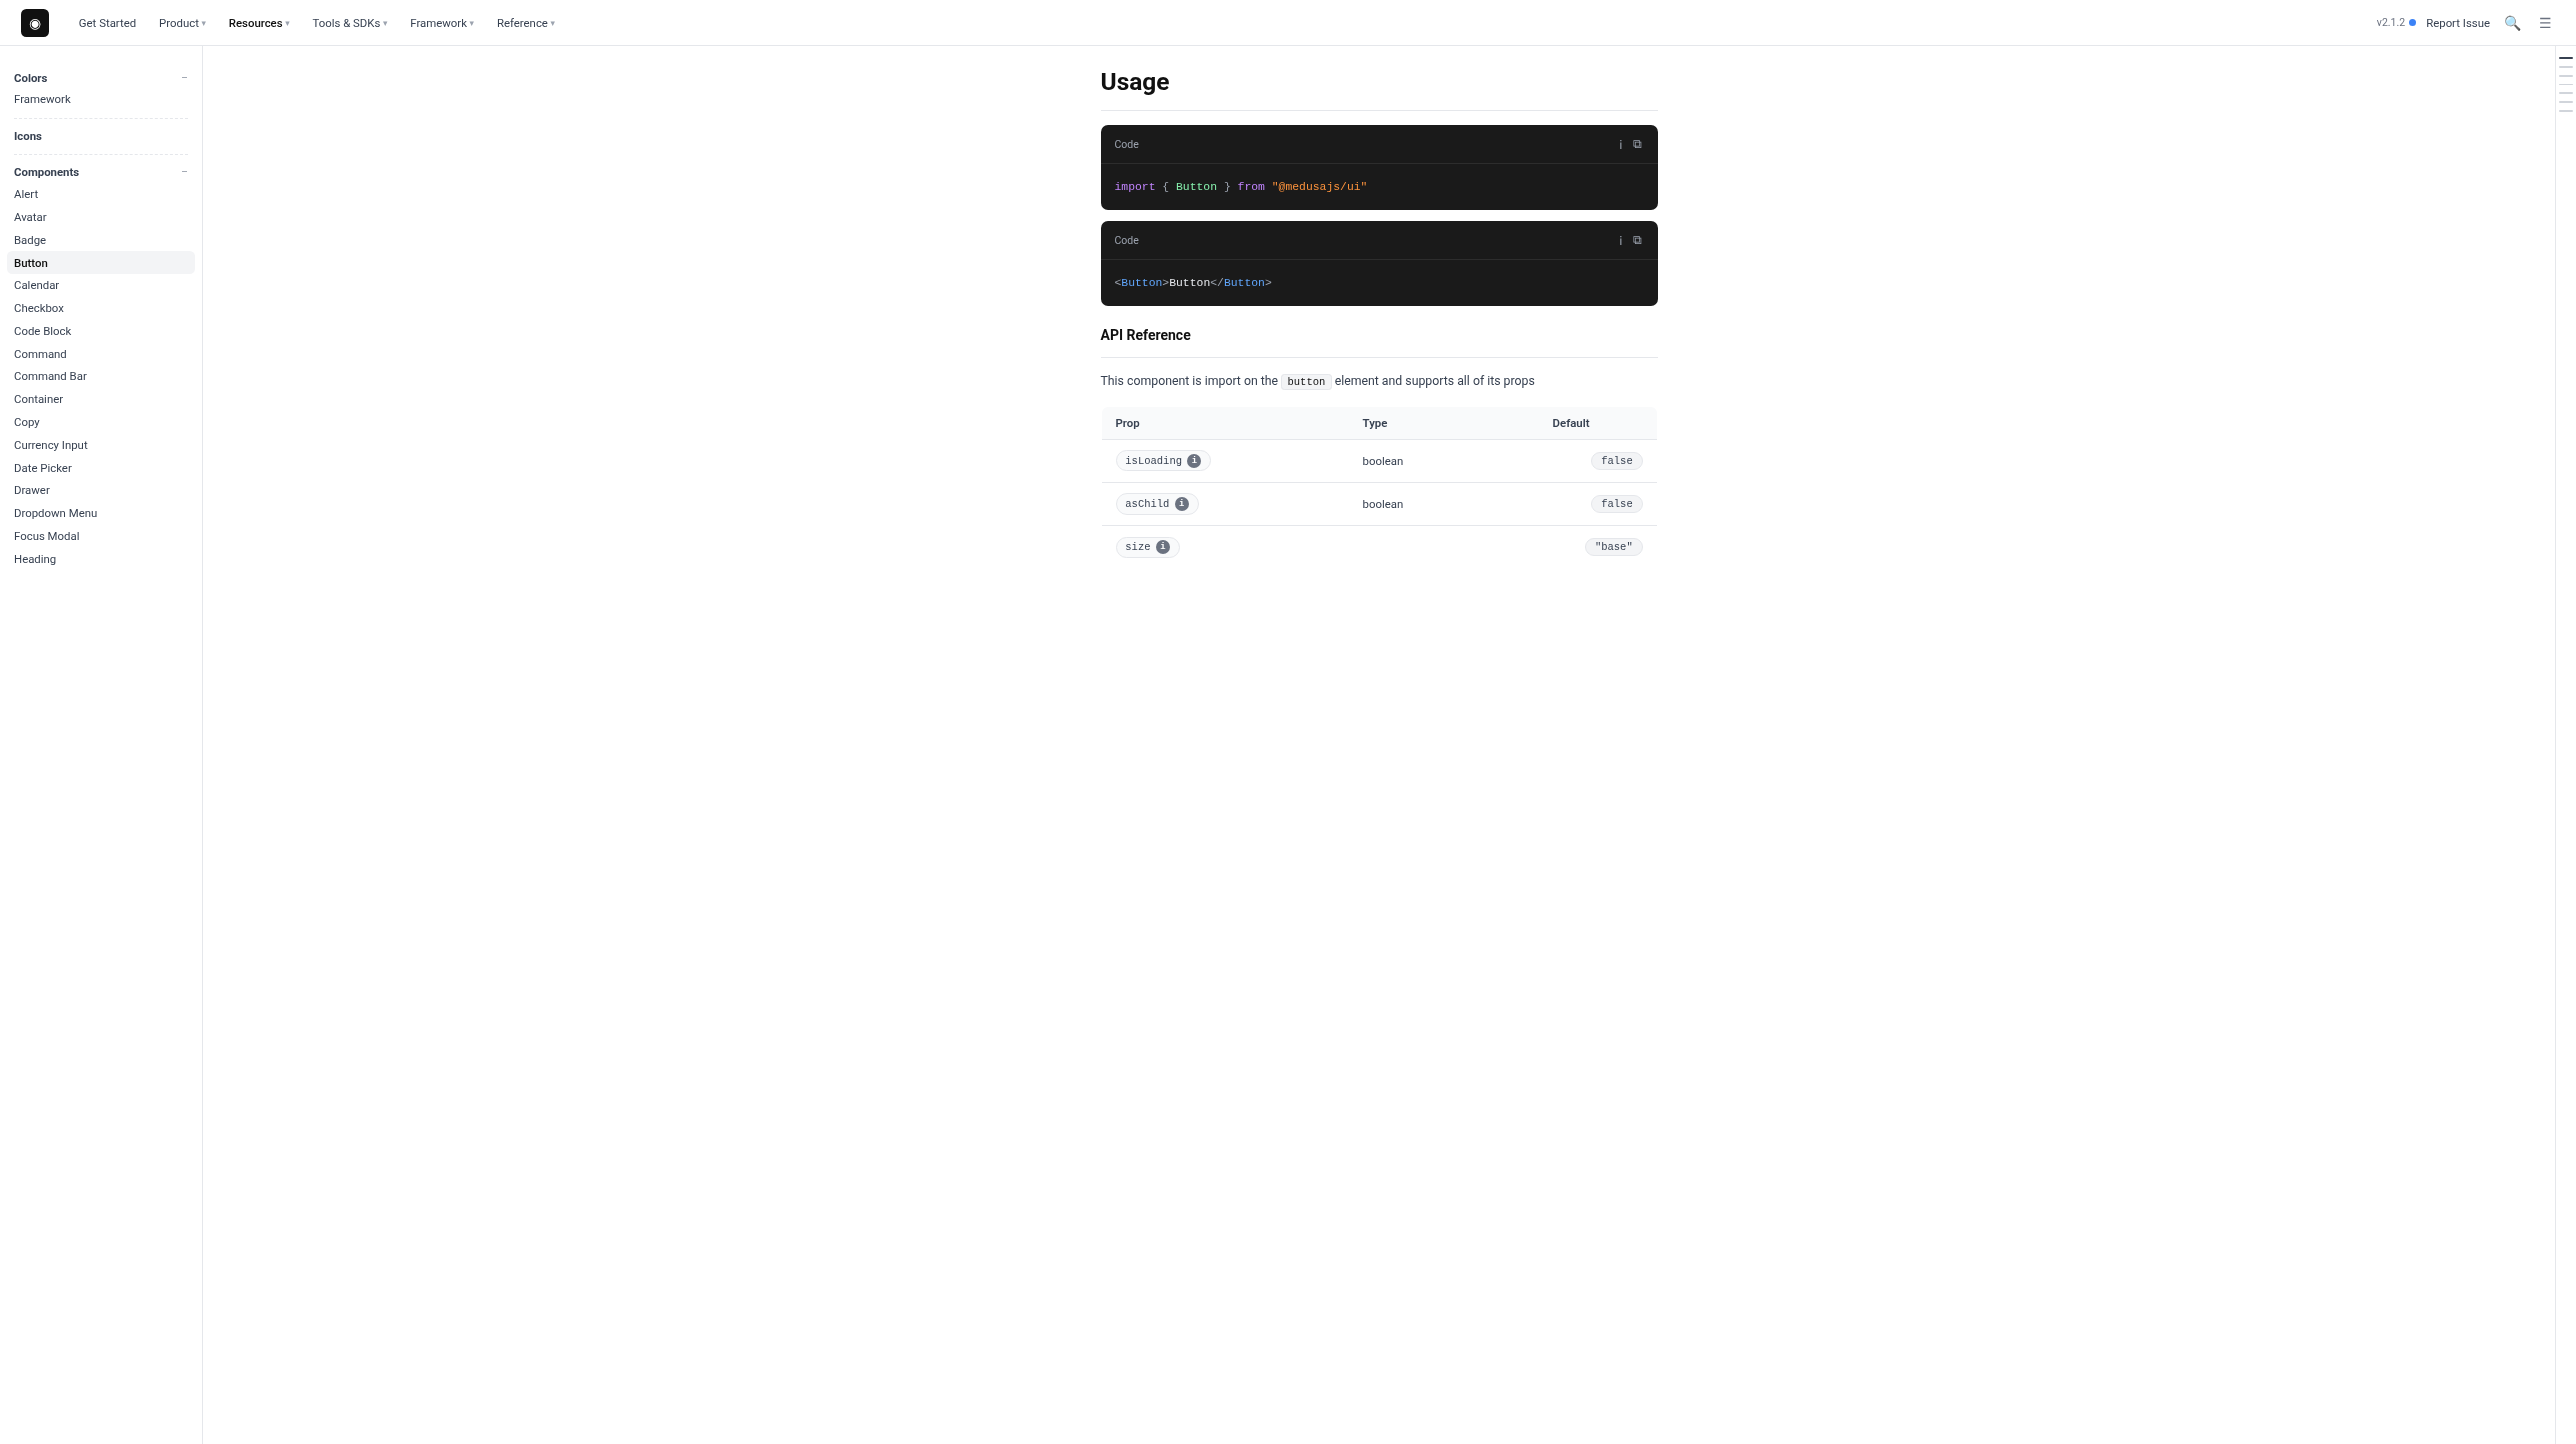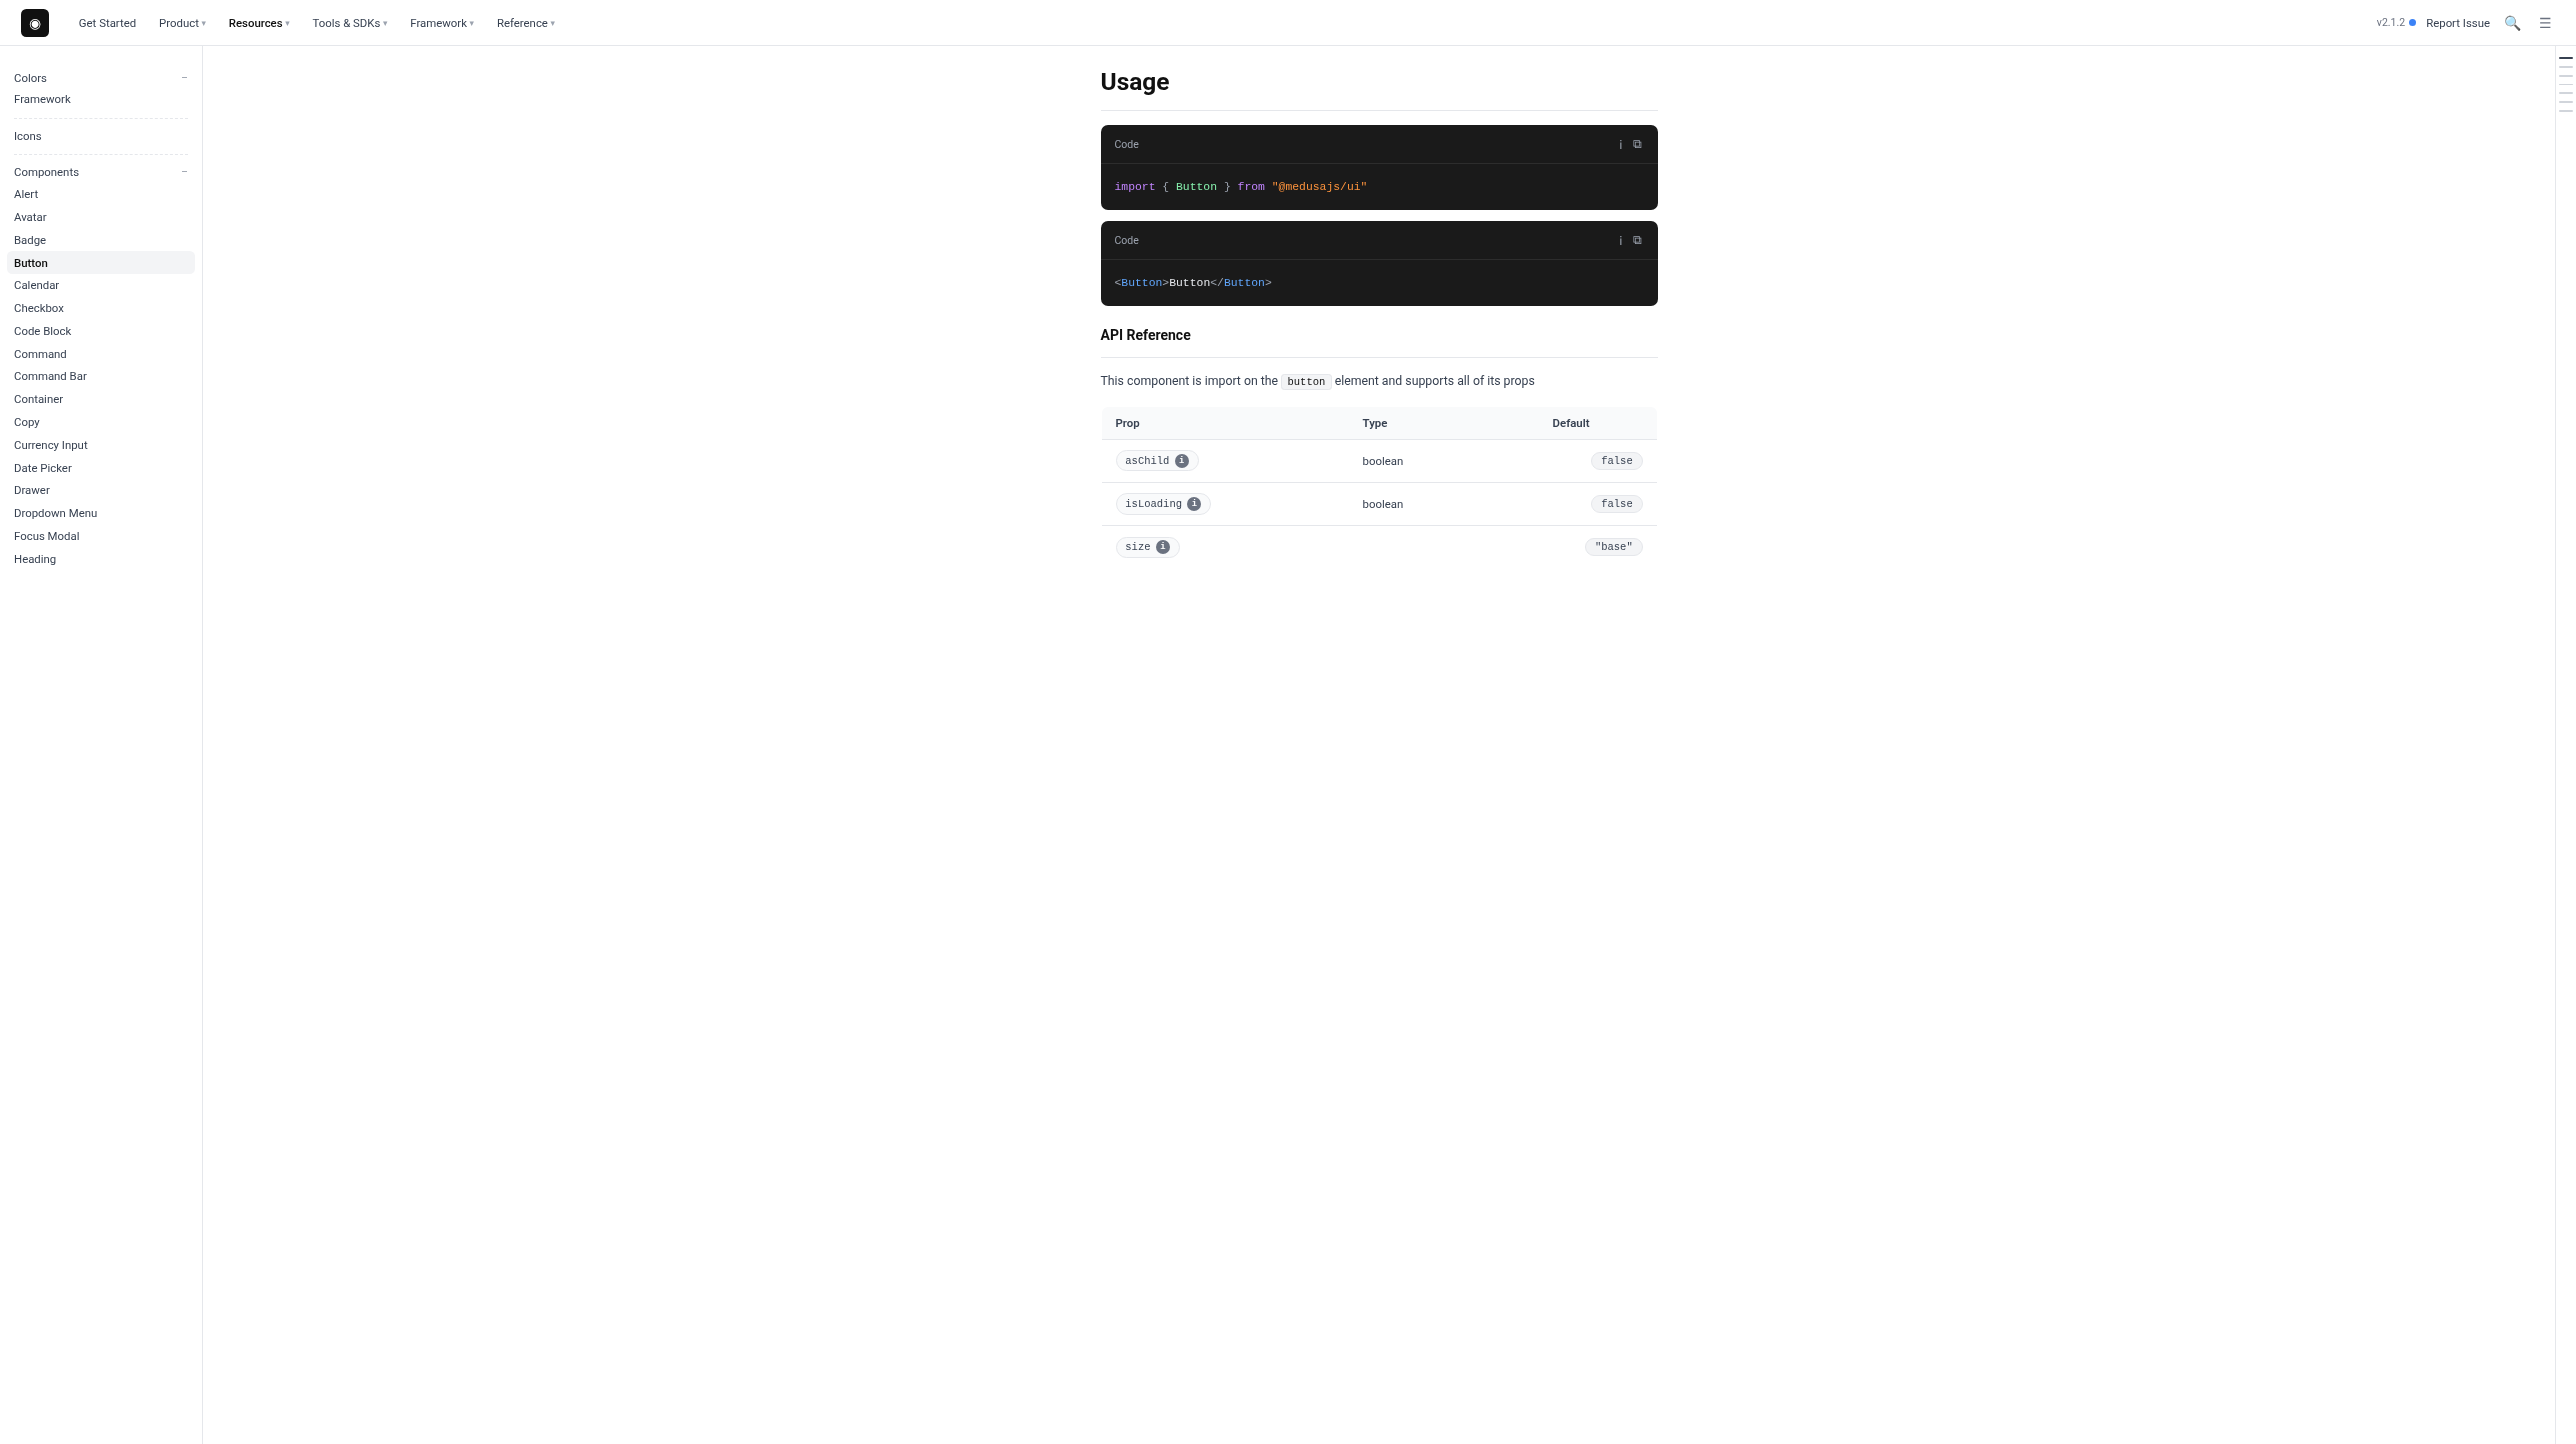--- a/index.html
+++ b/index.html
@@ -37,21 +37,21 @@
     
     .sidebar {
       width: 203px; flex-shrink: 0; border-right: 0.9px solid #e5e7eb;
       overflow-y: auto; padding: 14px 0; background: #fff;
     }
     .sidebar-section-header {
       display: flex; align-items: center; justify-content: space-between;
       padding: 3.5px 14px 3.5px 14px; margin-top: 7px;
     }
     .sidebar-section-title {
-      font-size: 11.4px; font-weight: 400; color: #374151;
+      font-size: 11.4px; font-weight: 700; color: #374151;
     }
     .sidebar-section-icon { color: #9ca3af; font-size: 12.3px; cursor: pointer; }
     .sidebar-item {
       padding: 4.4px 14px; font-size: 11.4px; color: #374151; cursor: pointer;
       border-radius: 0; display: flex; align-items: center;
     }
     .sidebar-item.active {
       background: #f3f4f6; font-weight: 500; color: #111;
       border-radius: 5.3px; margin: 0 7px; padding: 4.4px 7px;
     }
@@ -300,26 +300,26 @@
       <table class="props-table">
         <thead>
           <tr>
             <th>Prop</th>
             <th>Type</th>
             <th>Default</th>
           </tr>
         </thead>
         <tbody id="props-table-body">
         <tr>
-              <td><span class="prop-badge">asChild<span class="prop-info-icon">i</span></span></td>
+              <td><span class="prop-badge">isLoading<span class="prop-info-icon">i</span></span></td>
               <td>boolean</td>
               <td><span class="default-badge">false</span></td>
             </tr>
             <tr>
-              <td><span class="prop-badge">isLoading<span class="prop-info-icon">i</span></span></td>
+              <td><span class="prop-badge">asChild<span class="prop-info-icon">i</span></span></td>
               <td>boolean</td>
               <td><span class="default-badge">false</span></td>
             </tr>
             <tr>
               <td><span class="prop-badge">size<span class="prop-info-icon">i</span></span></td>
               <td></td>
               <td><span class="default-badge">"base"</span></td>
             </tr>
           </tbody>
       </table>

